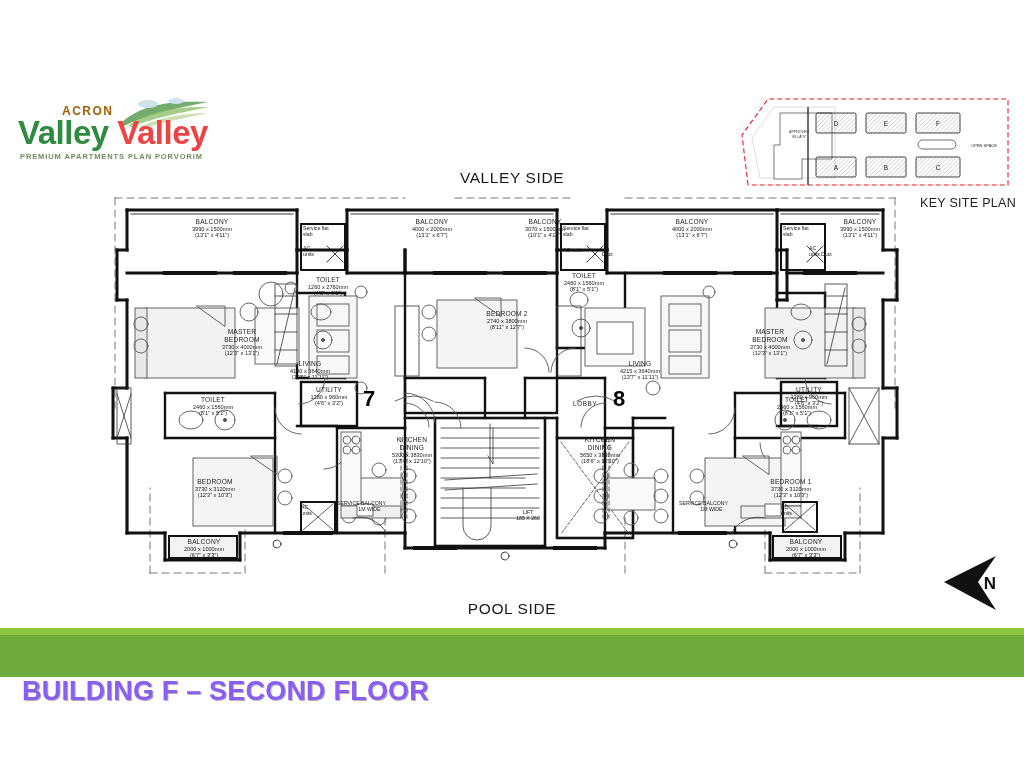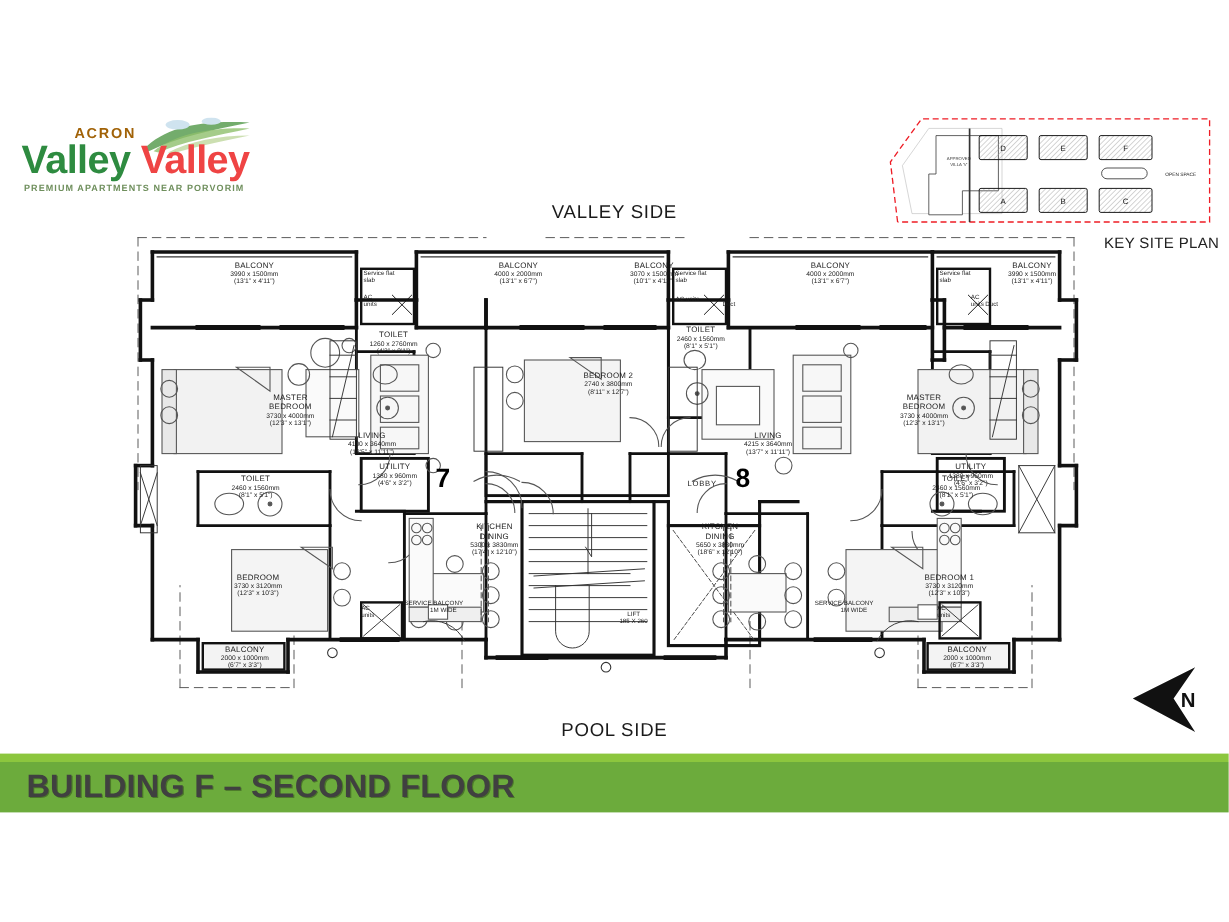--- a/index.html
+++ b/index.html
@@ -70,21 +70,21 @@
       <path d="M10 28 C28 14, 56 8, 90 9 C62 15, 34 20, 14 29 Z" fill="#8fbf6b" opacity="0.8"></path>
       <path d="M22 29 C40 20, 64 15, 90 15 C66 20, 42 25, 26 30 Z" fill="#c3d9a3" opacity="0.85"></path>
       <ellipse cx="30" cy="6" rx="10" ry="4" fill="#cfe3ef"></ellipse>
       <ellipse cx="58" cy="3" rx="8" ry="3" fill="#cfe3ef"></ellipse>
     </svg>
     <div class="logo-acron">ACRON</div>
     <div class="logo-main">
       <span>Valley</span>
       <span class="v2">Valley</span>
     </div>
-    <div class="logo-sub">PREMIUM APARTMENTS NEAR PORVORIM</div>
+    <div class="logo-sub">PREMIUM APARTMENTS PLAN PORVORIM</div>
   </div>
 
   <svg id="keyplan" viewBox="0 0 272 100">
     <polyline points="8,92 2,42 28,6 268,6 268,92 8,92" fill="none" stroke="#ee1c25" stroke-width="1.1" stroke-dasharray="5,3"></polyline>
     <polygon points="20,85 12,45 34,14 95,14 95,85" fill="#ffffff" stroke="#bbb" stroke-width="0.5"></polygon>
     <path d="M40 20 L92 20 L92 66 L62 66 L62 86 L34 86 L34 52 L40 52 Z" fill="#fff" stroke="#444" stroke-width="0.7"></path>
     <text x="59" y="40" font-size="3.6" fill="#333" text-anchor="middle" font-family="Liberation Sans, sans-serif">APPROVED</text>
     <text x="59" y="45" font-size="3.6" fill="#333" text-anchor="middle" font-family="Liberation Sans, sans-serif">VILLA 'V'</text>
     <line x1="68" y1="14" x2="68" y2="92" stroke="#333" stroke-width="1.4"></line>
     <defs>
@@ -693,15 +693,15 @@
     <div class="unit-no" style="left:508px; top:198px;">8</div>
   </div>
 
   <svg id="north" viewBox="0 0 74 62">
     <path d="M62 4 L10 30 L62 58 L44 30 Z" fill="#111"></path>
     <text x="56" y="37" font-size="17" font-weight="bold" fill="#111" font-family="Liberation Sans, sans-serif" text-anchor="middle">N</text>
   </svg>
 
   <div id="banner-strip" style="background: rgb(140, 198, 62);"></div>
   <div id="banner" style="background: rgb(108, 171, 60);"></div>
-  <div id="banner-title" style="color: #404040;">BUILDING F –  SECOND FLOOR</div>
+  <div id="banner-title" style="color: #8b5cf6; margin-top: 36px;">BUILDING F –  SECOND FLOOR</div>
 
 </div>
 
 </body></html>

